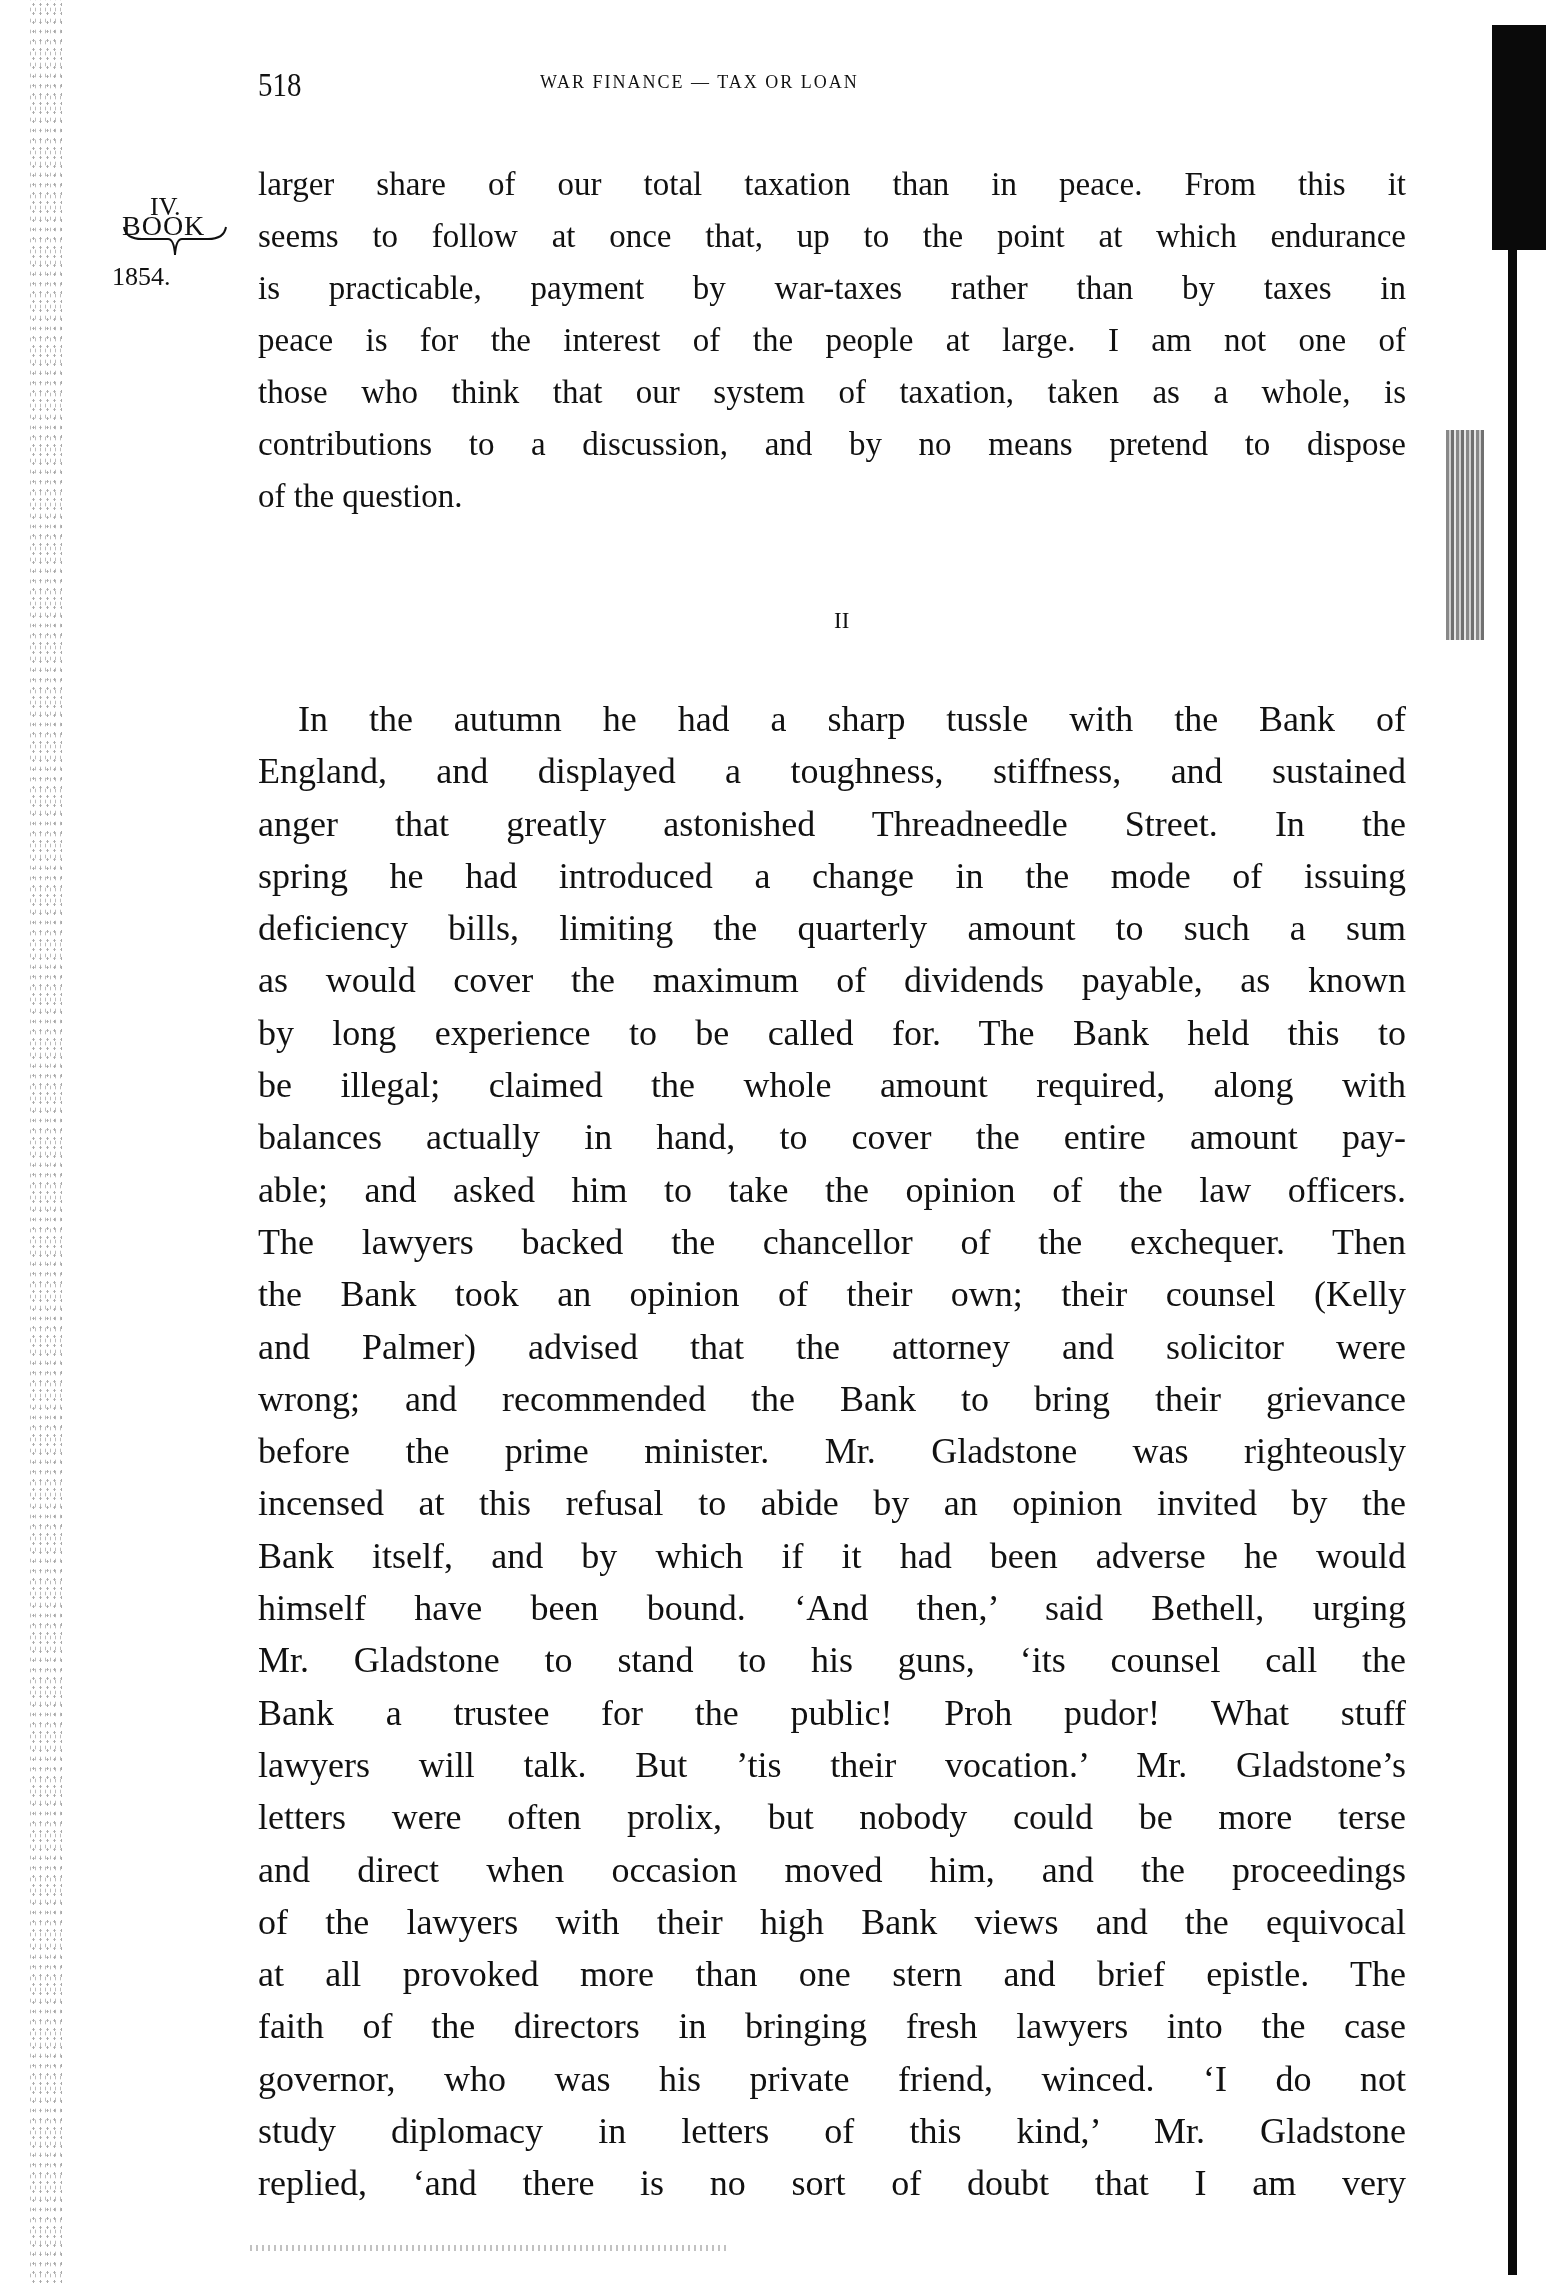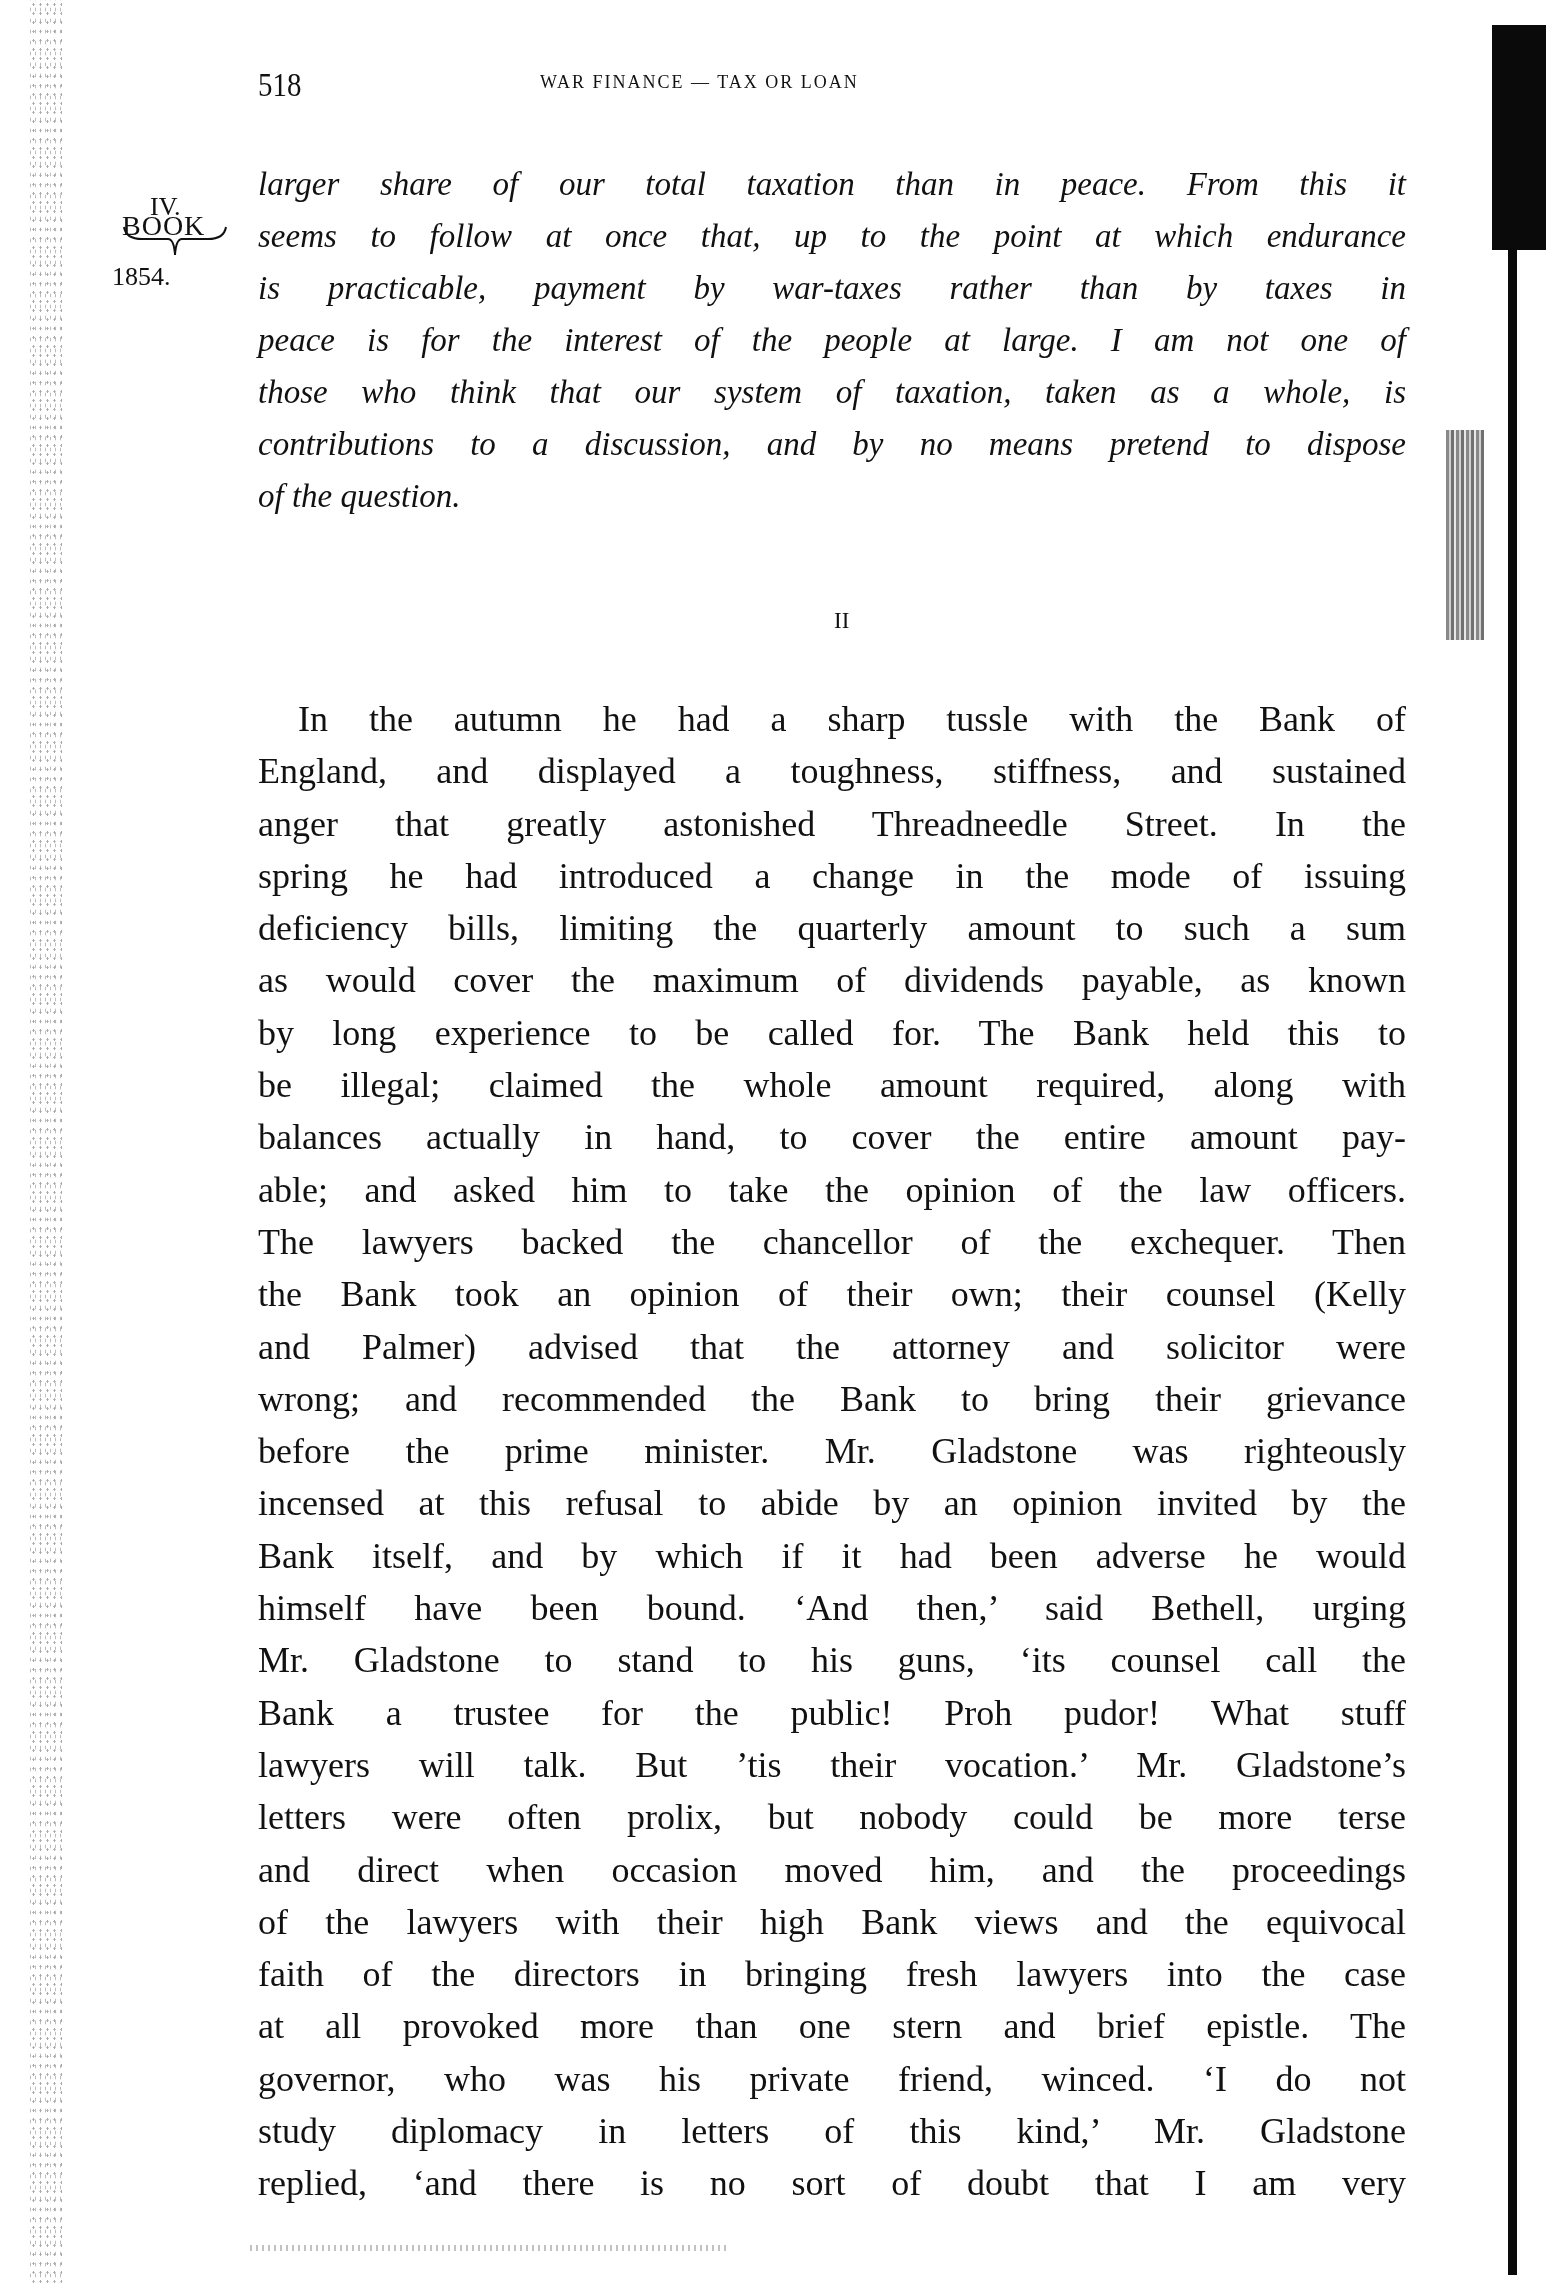--- a/index.html
+++ b/index.html
@@ -16,21 +16,21 @@
   .page-num { position:absolute; left:258px; top:66px; font-size:34px; font-family:"Liberation Serif", serif; transform:scaleX(0.85); transform-origin:left; }
   .running-head { position:absolute; left:540px; top:72px; font-size:18px; letter-spacing:2px; font-family:"Liberation Serif", serif; }
   .side { position:absolute; font-family:"Liberation Serif", serif; text-align:center; }
   .side-book { left:122px; top:162px; font-size:28px; letter-spacing:1px;margin-top:48px; }
   .side-num { left:150px; top:192px; font-size:26px; }
   .side-brace { left:120px; top:225px; width:110px; height:34px; }
   .side-year { left:112px; top:262px; font-size:26px; }
   .para { position:absolute; left:258px; width:1148px; font-family:"Liberation Serif", serif; }
   .para .line { display:block; text-align:justify; text-align-last:justify; white-space:nowrap; overflow:visible; }
   .p1 { top:158px; font-size:33px; }
-  .p1 .line { height:52px; line-height:52px;font-style:italic; }
+  .p1 .line { height:52px; line-height:52px; }
   .p1 .line.last { text-align-last:left; }
   .section-num { position:absolute; left:834px; top:608px; font-size:23px; font-family:"Liberation Serif", serif;text-align:center; }
   .p2 { top:668px; font-size:36px; }
   .p2 .line { height:52.3px; line-height:52.3px; }
   .p2 .line.indent { padding-left:40px;margin-top:25px; }
 </style>
 </head>
 <body>
 
 <div class="noise"></div>
@@ -79,18 +79,18 @@
   <span class="line">before the prime minister. Mr. Gladstone was righteously</span>
   <span class="line">incensed at this refusal to abide by an opinion invited by the</span>
   <span class="line">Bank itself, and by which if it had been adverse he would</span>
   <span class="line">himself have been bound. ‘And then,’ said Bethell, urging</span>
   <span class="line">Mr. Gladstone to stand to his guns, ‘its counsel call the</span>
   <span class="line">Bank a trustee for the public! Proh pudor! What stuff</span>
   <span class="line">lawyers will talk. But ’tis their vocation.’ Mr. Gladstone’s</span>
   <span class="line">letters were often prolix, but nobody could be more terse</span>
   <span class="line">and direct when occasion moved him, and the proceedings</span>
   <span class="line">of the lawyers with their high Bank views and the equivocal</span>
+  <span class="line">at all provoked more than one stern and brief epistle. The</span>
   <span class="line">faith of the directors in bringing fresh lawyers into the case</span>
-  <span class="line">at all provoked more than one stern and brief epistle. The</span>
   <span class="line">governor, who was his private friend, winced. ‘I do not</span>
   <span class="line">study diplomacy in letters of this kind,’ Mr. Gladstone</span>
   <span class="line">replied, ‘and there is no sort of doubt that I am very</span>
 </div>
 
 </body></html>

